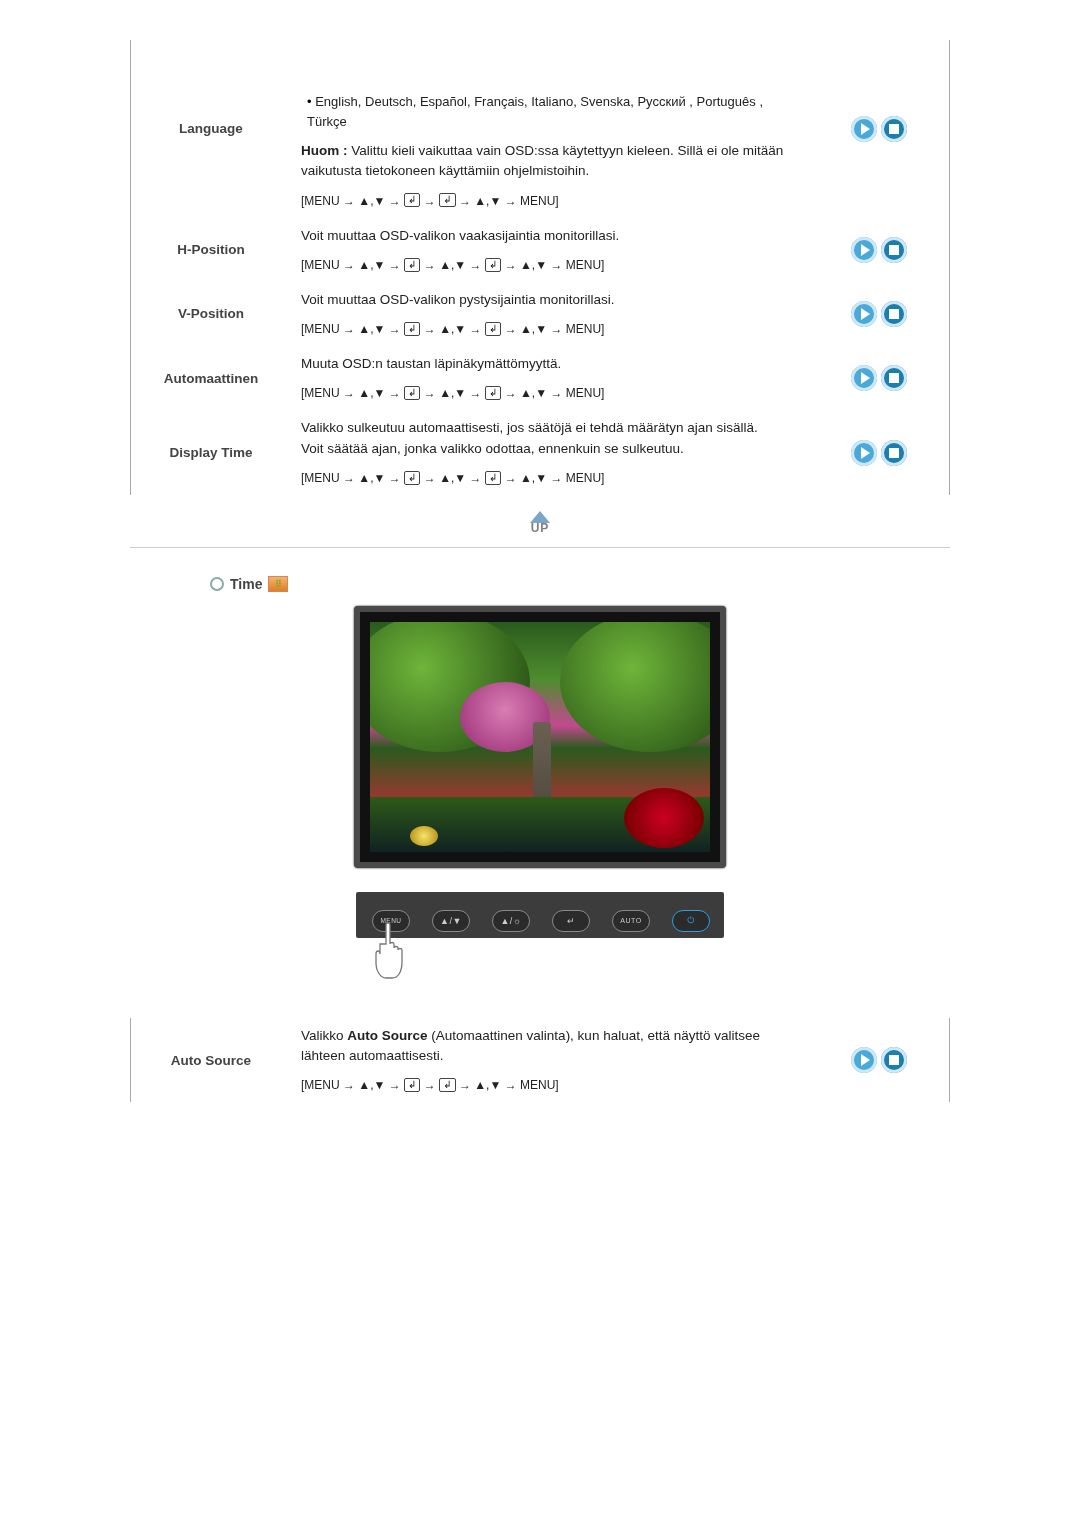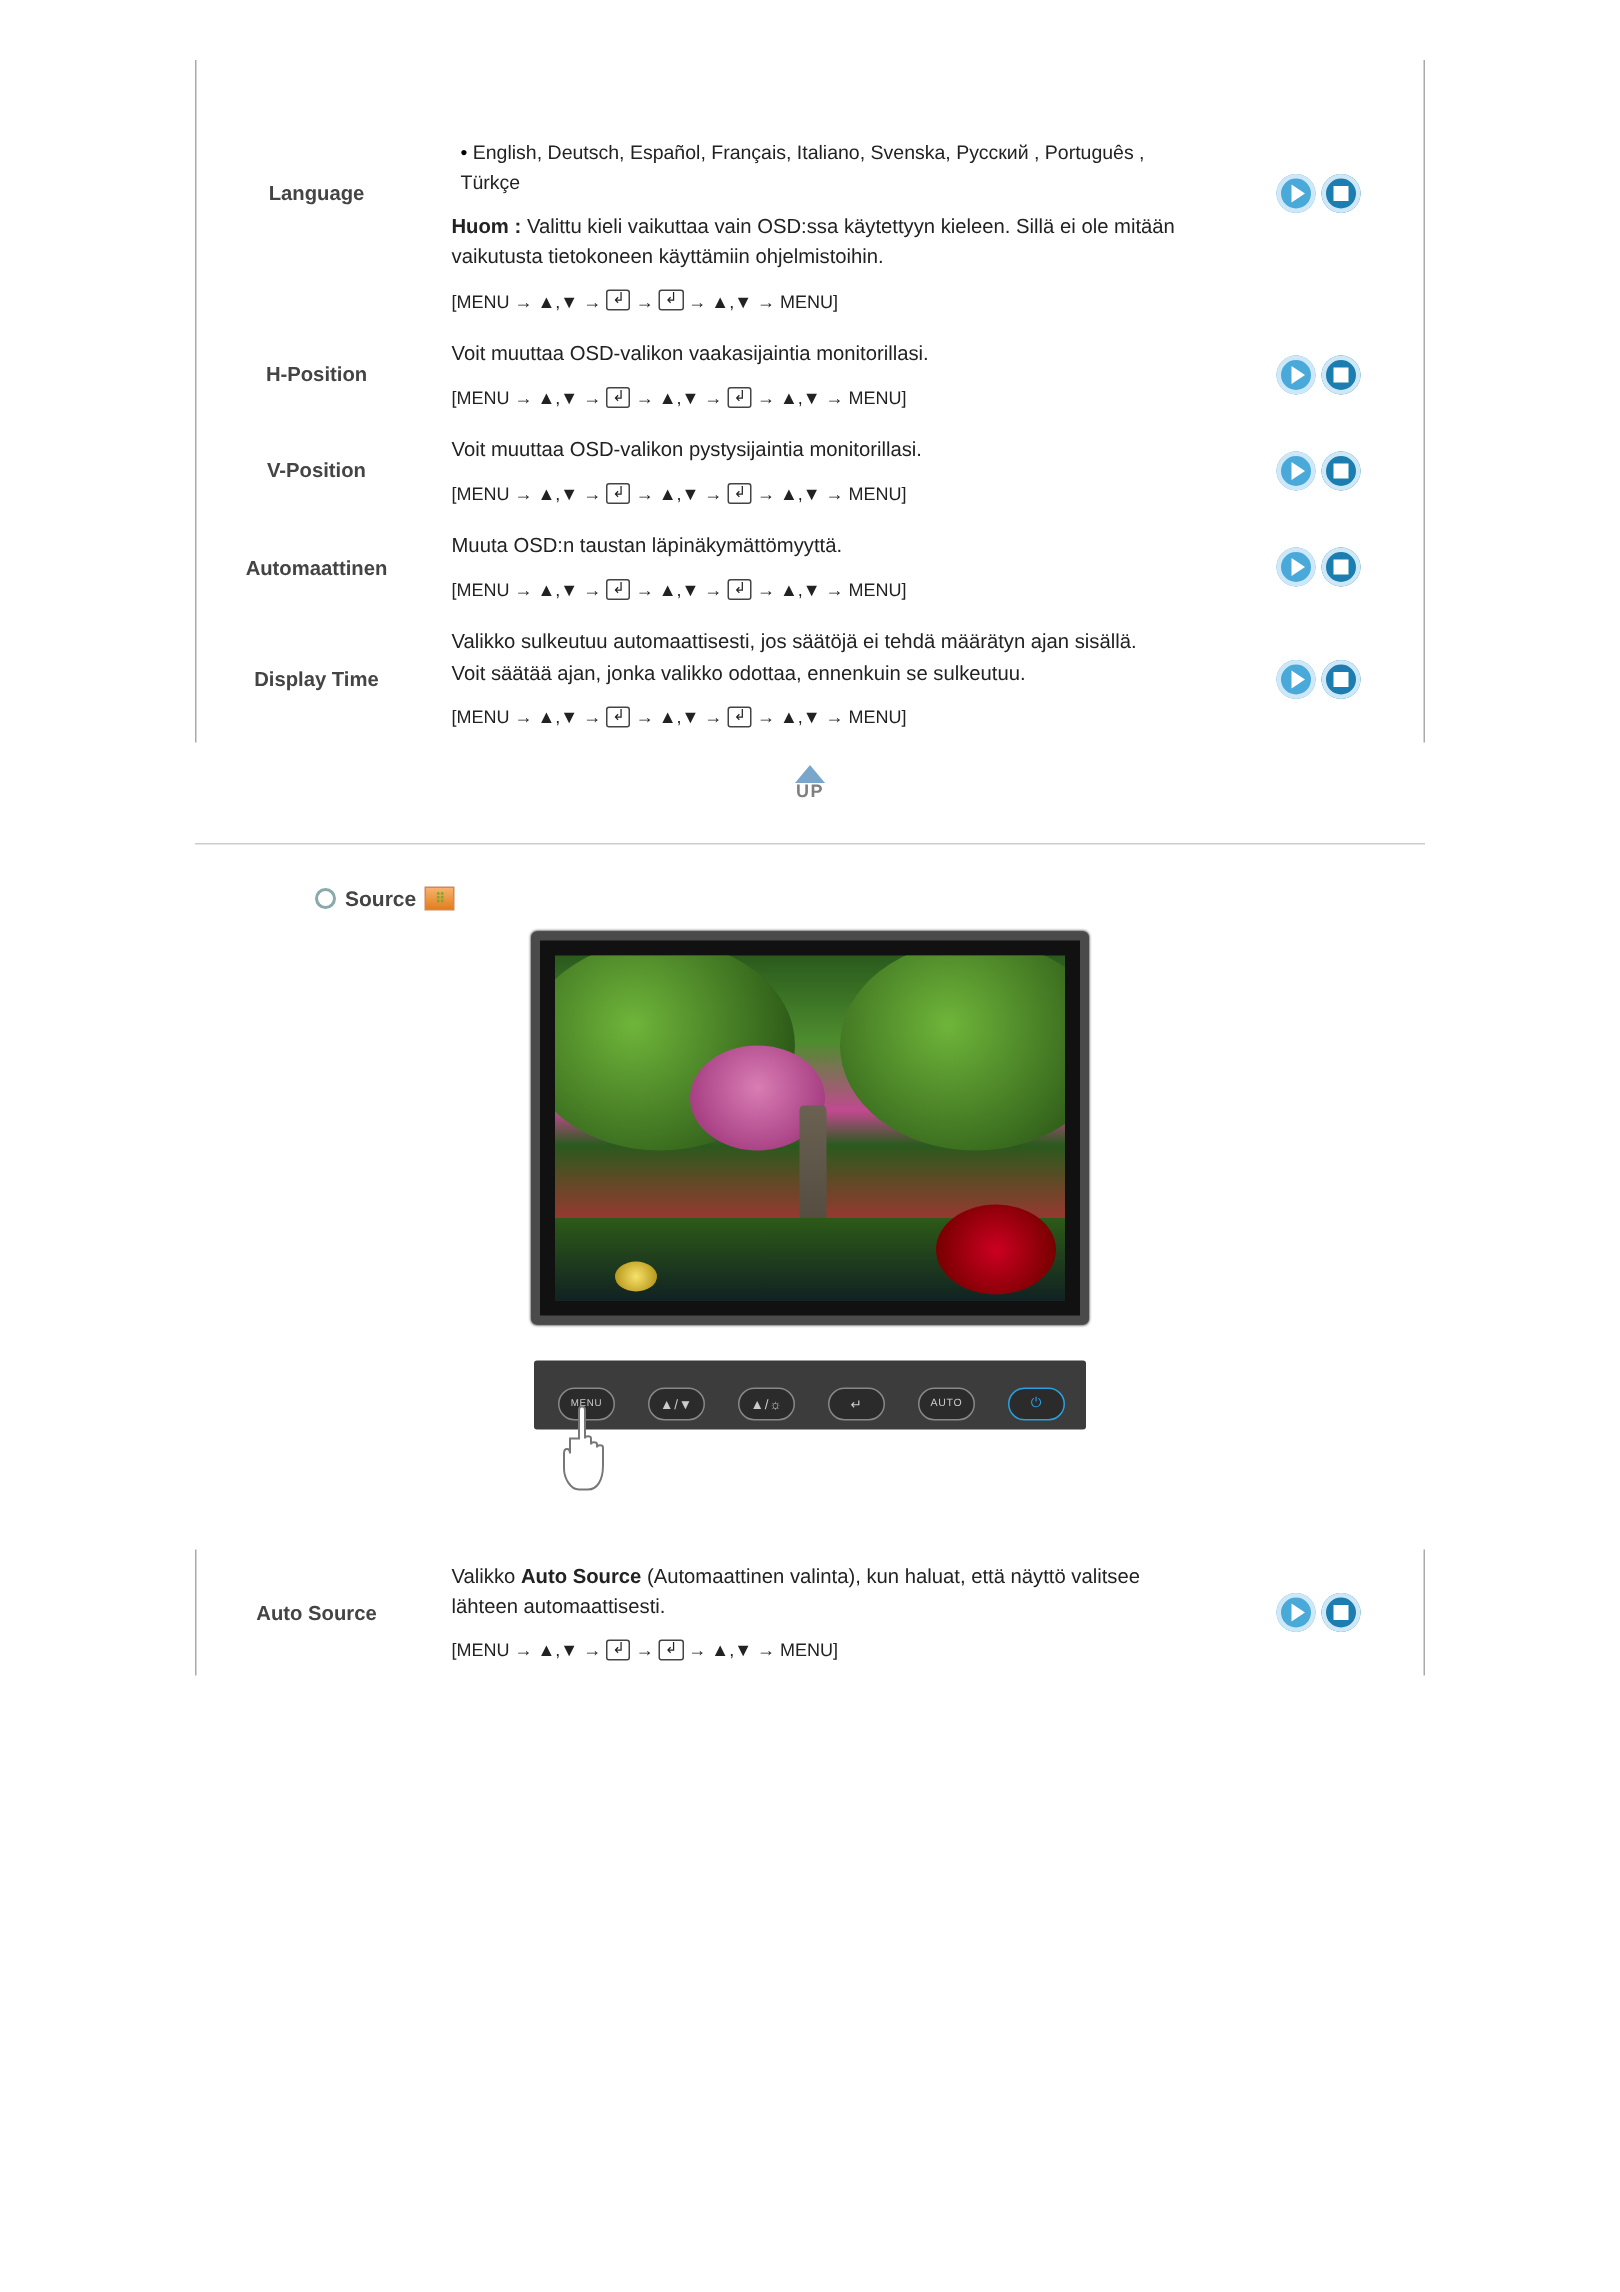--- a/index.html
+++ b/index.html
@@ -89,21 +89,21 @@
     border-left: 9px solid #fff;
     border-top: 6px solid transparent;
     border-bottom: 6px solid transparent;
     margin-left: 2px;
   }
   .sq-stop {
     width: 10px; height: 10px; background: #fff;
   }
   .up-btn {
     text-align: center;
-    margin: 14px 0 28px 0;
+    margin: 14px 0 12px 0;
   }
   .up-inner {
     display: inline-flex;
     flex-direction: column;
     align-items: center;
   }
   .up-arrow {
     width: 0; height: 0;
     border-left: 10px solid transparent;
     border-right: 10px solid transparent;
@@ -362,21 +362,21 @@
     <a class="up-inner">
       <span class="up-arrow"></span>
       <span class="up-label">UP</span>
     </a>
   </div>
 
   <hr class="divider">
 
   <div class="section-head">
     <span class="bullet-ring"></span>
-    <span class="section-title">Source</span>
+    <span class="section-title">Time</span>
     <span class="setup-icon">⠿</span>
   </div>
 
   <div class="monitor">
     <div class="monitor-screen">
       <div class="tree tree1"></div>
       <div class="tree tree2"></div>
       <div class="pink"></div>
       <div class="trunk"></div>
       <div class="hedge"></div>

